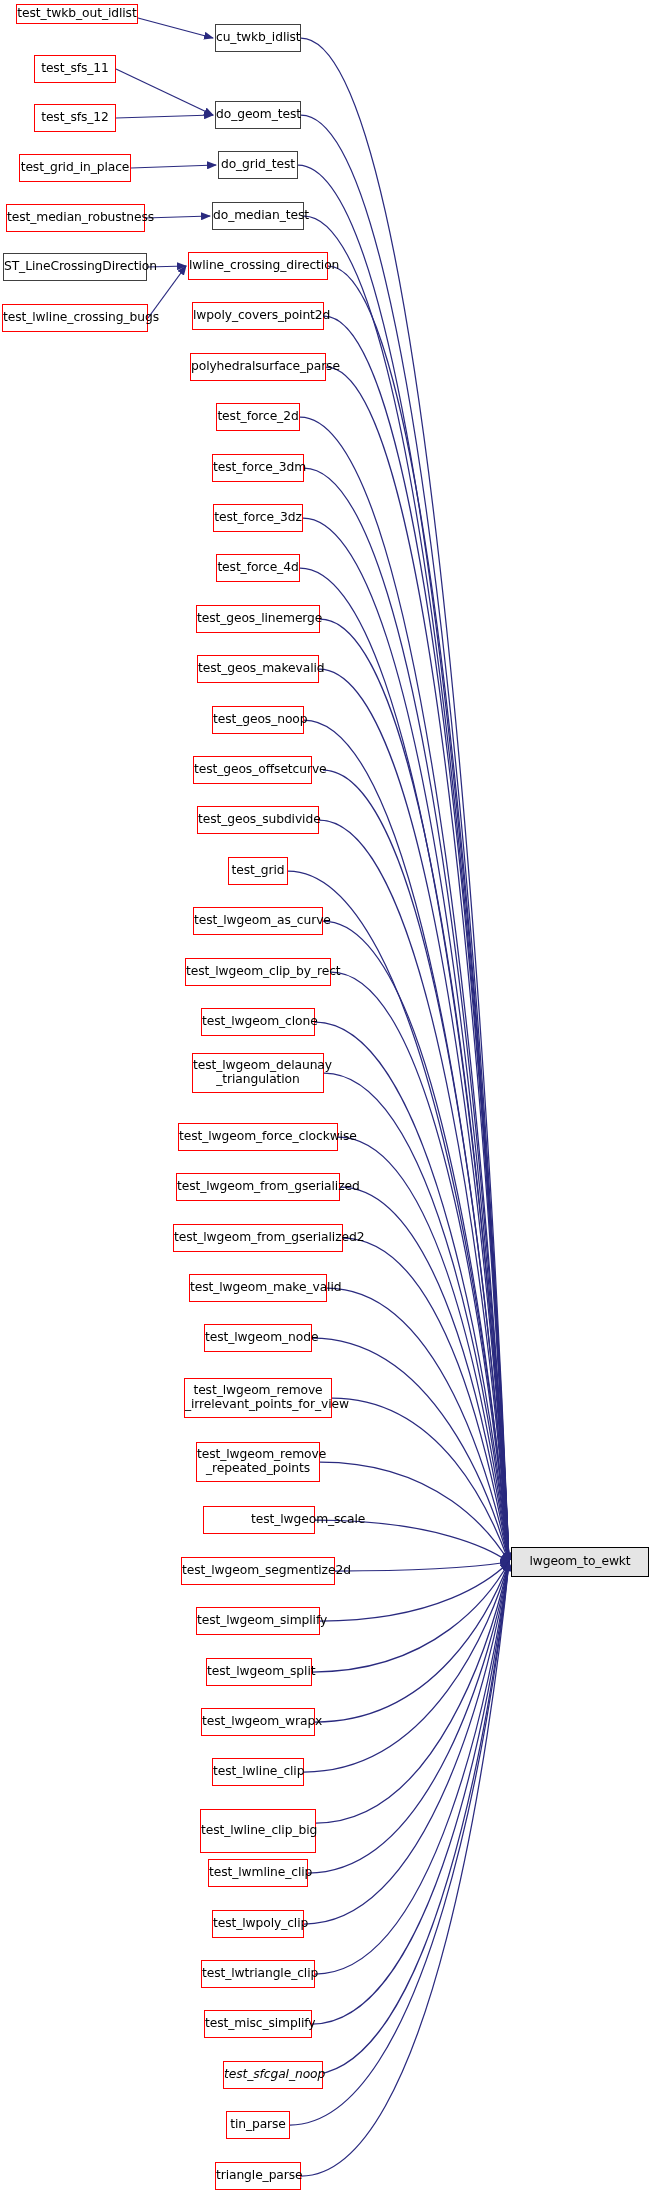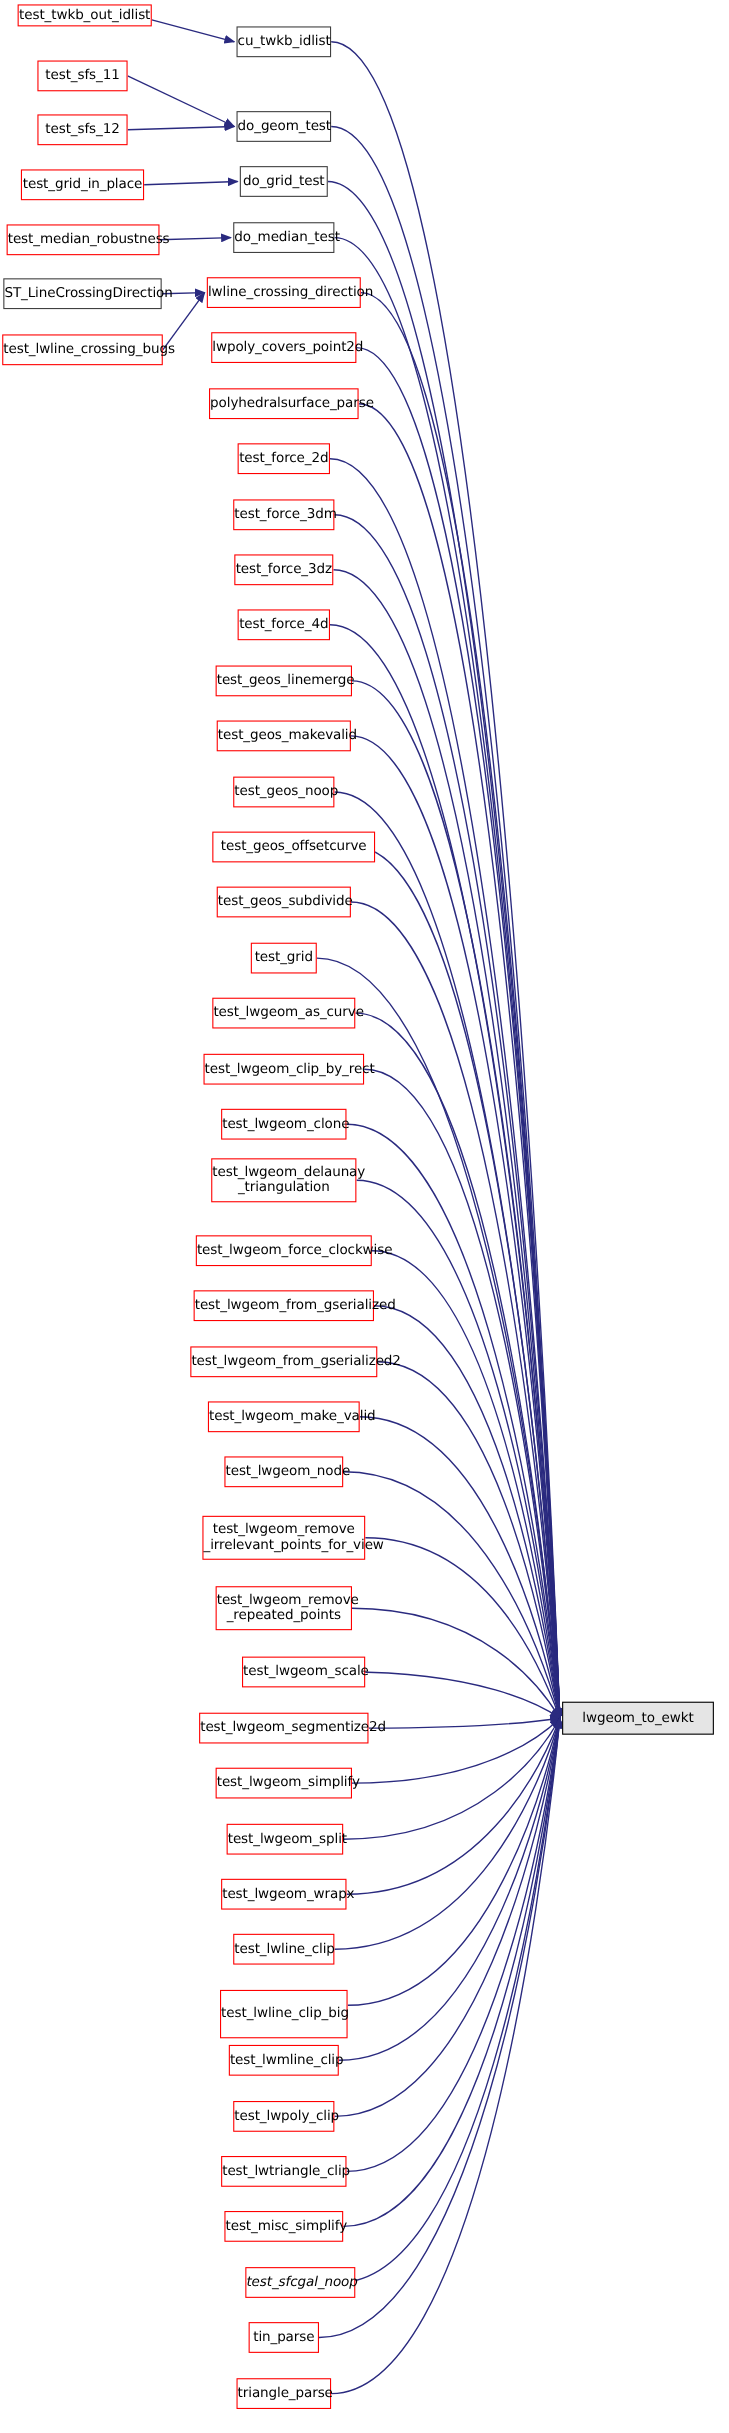--- a/index.html
+++ b/index.html
@@ -126,38 +126,38 @@
     <div class="gnode " style="left: 188px; top: 252px; width: 140px; height: 28px;"><span class="lbl">lwline_crossing_direction</span></div>
     <div class="gnode " style="left: 192px; top: 302px; width: 132px; height: 28px;"><span class="lbl">lwpoly_covers_point2d</span></div>
     <div class="gnode " style="left: 190px; top: 353px; width: 136px; height: 28px;"><span class="lbl">polyhedralsurface_parse</span></div>
     <div class="gnode " style="left: 216px; top: 403px; width: 84px; height: 28px;"><span class="lbl">test_force_2d</span></div>
     <div class="gnode " style="left: 212px; top: 454px; width: 92px; height: 28px;"><span class="lbl">test_force_3dm</span></div>
     <div class="gnode " style="left: 213px; top: 504px; width: 90px; height: 28px;"><span class="lbl">test_force_3dz</span></div>
     <div class="gnode " style="left: 216px; top: 554px; width: 84px; height: 28px;"><span class="lbl">test_force_4d</span></div>
     <div class="gnode " style="left: 196px; top: 605px; width: 124px; height: 28px;"><span class="lbl">test_geos_linemerge</span></div>
     <div class="gnode " style="left: 197px; top: 655px; width: 122px; height: 28px;"><span class="lbl">test_geos_makevalid</span></div>
     <div class="gnode " style="left: 212px; top: 706px; width: 92px; height: 28px;"><span class="lbl">test_geos_noop</span></div>
-    <div class="gnode " style="left: 193px; top: 756px; width: 148px; height: 28px; justify-content: center;"><span class="lbl">test_geos_offsetcurve</span></div>
+    <div class="gnode " style="left: 193px; top: 756px; width: 119px; height: 28px; justify-content: center;"><span class="lbl">test_geos_offsetcurve</span></div>
     <div class="gnode " style="left: 197px; top: 806px; width: 122px; height: 28px;"><span class="lbl">test_geos_subdivide</span></div>
     <div class="gnode " style="left: 228px; top: 857px; width: 60px; height: 28px;"><span class="lbl">test_grid</span></div>
     <div class="gnode " style="left: 193px; top: 907px; width: 130px; height: 28px;"><span class="lbl">test_lwgeom_as_curve</span></div>
     <div class="gnode " style="left: 185px; top: 958px; width: 146px; height: 28px;"><span class="lbl">test_lwgeom_clip_by_rect</span></div>
     <div class="gnode " style="left: 201px; top: 1008px; width: 114px; height: 28px;"><span class="lbl">test_lwgeom_clone</span></div>
     <div class="gnode " style="left: 192px; top: 1053px; width: 132px; height: 40px;"><span class="lbl">test_lwgeom_delaunay
 _triangulation</span></div>
     <div class="gnode " style="left: 178px; top: 1123px; width: 160px; height: 28px;"><span class="lbl">test_lwgeom_force_clockwise</span></div>
     <div class="gnode " style="left: 176px; top: 1173px; width: 164px; height: 28px;"><span class="lbl">test_lwgeom_from_gserialized</span></div>
     <div class="gnode " style="left: 173px; top: 1224px; width: 170px; height: 28px;"><span class="lbl">test_lwgeom_from_gserialized2</span></div>
     <div class="gnode " style="left: 189px; top: 1274px; width: 138px; height: 28px;"><span class="lbl">test_lwgeom_make_valid</span></div>
     <div class="gnode " style="left: 204px; top: 1324px; width: 108px; height: 28px;"><span class="lbl">test_lwgeom_node</span></div>
     <div class="gnode " style="left: 184px; top: 1378px; width: 148px; height: 40px;"><span class="lbl">test_lwgeom_remove
 _irrelevant_points_for_view</span></div>
     <div class="gnode " style="left: 196px; top: 1442px; width: 124px; height: 40px;"><span class="lbl">test_lwgeom_remove
 _repeated_points</span></div>
-    <div class="gnode " style="left: 220px; top: 1506px; width: 112px; height: 28px;"><span class="lbl">test_lwgeom_scale</span></div>
+    <div class="gnode " style="left: 203px; top: 1506px; width: 112px; height: 28px; padding-left: 47px;"><span class="lbl">test_lwgeom_scale</span></div>
     <div class="gnode " style="left: 181px; top: 1557px; width: 154px; height: 28px;"><span class="lbl">test_lwgeom_segmentize2d</span></div>
     <div class="gnode " style="left: 196px; top: 1607px; width: 124px; height: 28px;"><span class="lbl">test_lwgeom_simplify</span></div>
     <div class="gnode " style="left: 206px; top: 1658px; width: 106px; height: 28px;"><span class="lbl">test_lwgeom_split</span></div>
     <div class="gnode " style="left: 201px; top: 1708px; width: 114px; height: 28px;"><span class="lbl">test_lwgeom_wrapx</span></div>
     <div class="gnode " style="left: 212px; top: 1758px; width: 92px; height: 28px;"><span class="lbl">test_lwline_clip</span></div>
     <div class="gnode " style="left: 200px; top: 1809px; width: 116px; height: 44px;"><span class="lbl">test_lwline_clip_big</span></div>
     <div class="gnode " style="left: 208px; top: 1859px; width: 100px; height: 28px;"><span class="lbl">test_lwmline_clip</span></div>
     <div class="gnode " style="left: 212px; top: 1910px; width: 92px; height: 28px;"><span class="lbl">test_lwpoly_clip</span></div>
     <div class="gnode " style="left: 201px; top: 1960px; width: 114px; height: 28px;"><span class="lbl">test_lwtriangle_clip</span></div>
     <div class="gnode " style="left: 204px; top: 2010px; width: 108px; height: 28px;"><span class="lbl">test_misc_simplify</span></div>

